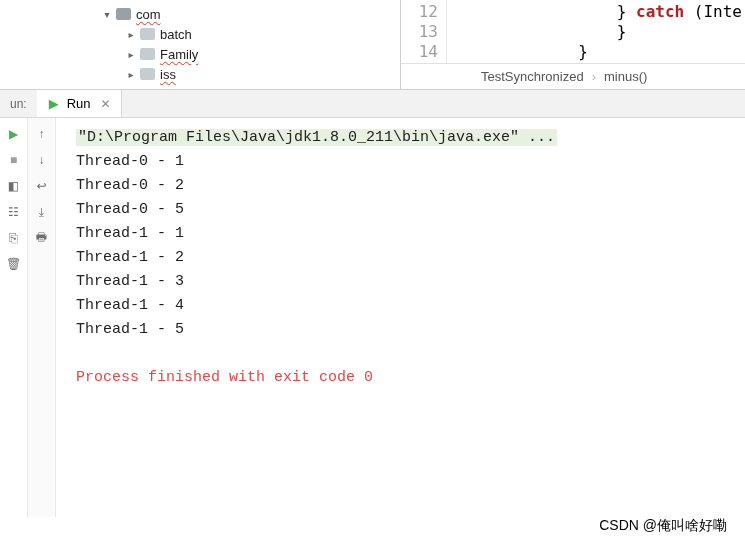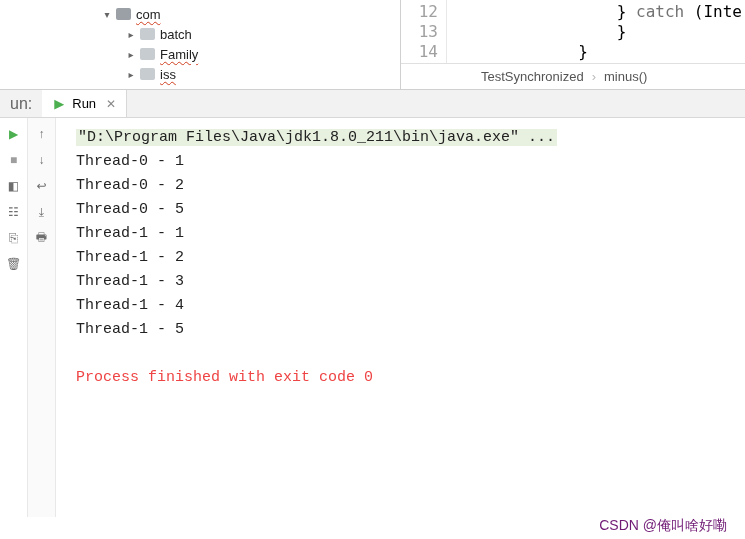--- a/index.html
+++ b/index.html
@@ -10,35 +10,35 @@
   .chev { width: 14px; display: inline-flex; justify-content: center; color: #666; font-size: 10px; }
   .folder { width: 15px; height: 12px; margin: 0 5px 0 2px; border-radius: 2px; position: relative; }
   .folder.open { background: #9aa0a6; }
   .folder.pkg { background: #c7ccd1; }
   .wavy { text-decoration: underline wavy #d04020 1px; text-underline-offset: 2px; }
   .indent1 { padding-left: 24px; }
   .editor-panel { flex: 1; border-left: 1px solid #d0d0d0; display: flex; flex-direction: column; }
   .code-area { flex: 1; display: flex; font-family: Consolas, monospace; font-size: 16px; overflow: hidden; }
   .gutter { width: 46px; text-align: right; color: #a0a0a0; padding-right: 8px; border-right: 1px solid #e8e8e8; line-height: 20px; padding-top: 2px; }
   .code-body { padding-left: 6px; line-height: 20px; padding-top: 2px; white-space: pre; }
-  .kw { color: #737373; font-weight: normal; }
+  .kw { color: #b91c1c; font-weight: bold; }
   .breadcrumb { height: 26px; border-top: 1px solid #e0e0e0; display: flex; align-items: center; padding-left: 80px; font-size: 13px; color: #555; text-align: center; }
   .bc-sep { margin: 0 8px; color: #bbb; }
   .run-bar { height: 28px; background: #f2f2f2; border-bottom: 1px solid #d8d8d8; display: flex; align-items: center; }
-  .run-label { color: #666; padding: 0 10px; font-size: 16px; }
+  .run-label { color: #666; padding: 0 10px; font-size: 12px; }
   .run-tab { background: #fff; border-right: 1px solid #d8d8d8; height: 100%; display: flex; align-items: center; padding: 0 8px 0 12px; gap: 8px; font-size: 13px; }
   .close-x { color: #888; font-size: 12px; padding: 0 2px; }
   .run-body { display: flex; height: calc(100% - 90px - 28px - 22px); }
   .gutter-col { width: 28px; border-right: 1px solid #e8e8e8; display: flex; flex-direction: column; align-items: center; padding-top: 8px; gap: 10px; background: #fafafa; }
   .gutter-col:first-child { background: #fff; }
   .ico { width: 16px; height: 16px; display: flex; align-items: center; justify-content: center; color: #6e6e6e; }
   .console { flex: 1; padding: 8px 0 0 20px; font-family: Consolas, "Courier New", monospace; font-size: 15px; line-height: 24px; color: #222; }
   .cmd { background: #e8f0e0; padding: 0 2px; }
   .exit { color: #ef4444; }
-  .watermark { position: absolute; bottom: 4px; right: 18px; color: #701a75; font-size: 14px; margin-left: 16px; }
+  .watermark { position: absolute; bottom: 4px; right: 18px; color: #000000; font-size: 14px; margin-left: 16px; }
 </style>
 </head>
 <body>
 
 <div class="top">
   <div class="tree-panel">
     <div class="tree-row">
       <span class="chev">▾</span>
       <span class="folder open"></span>
       <span class="wavy">com</span>

